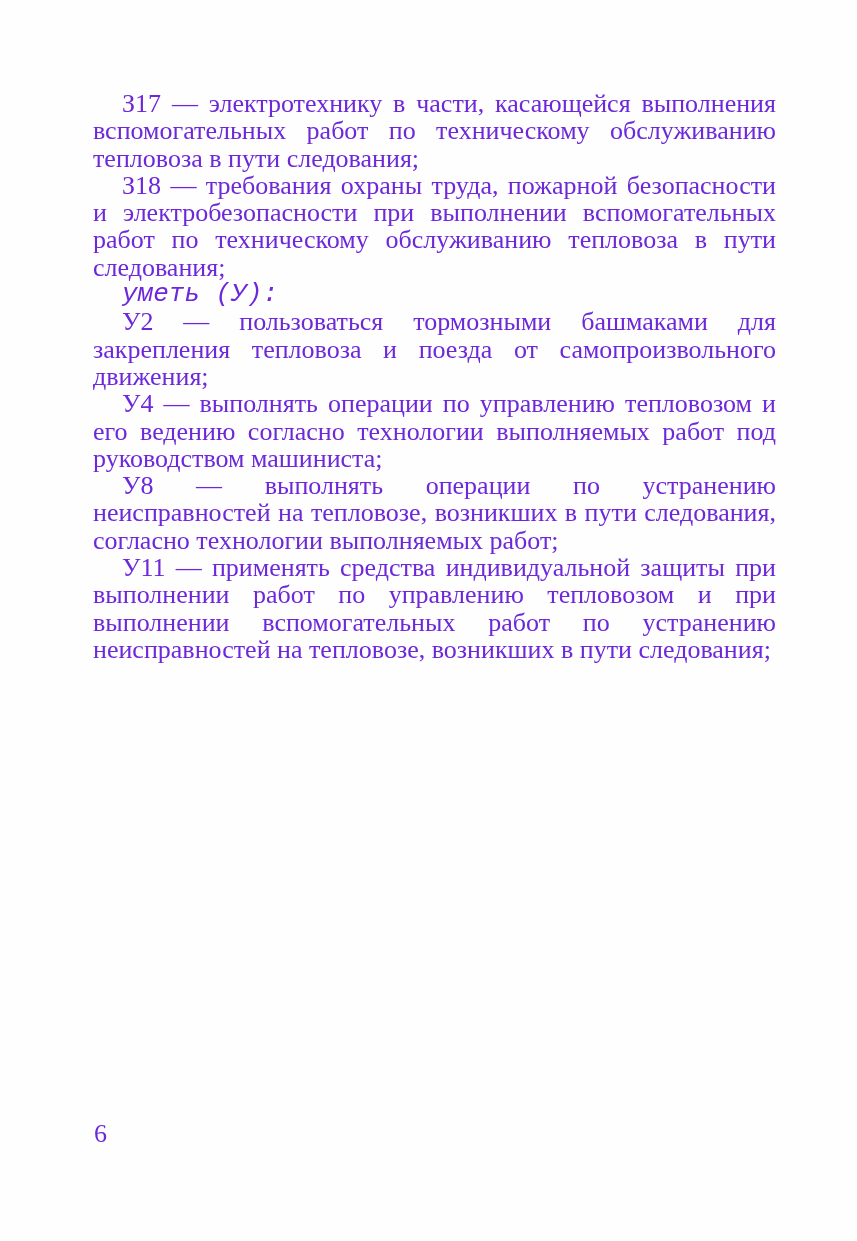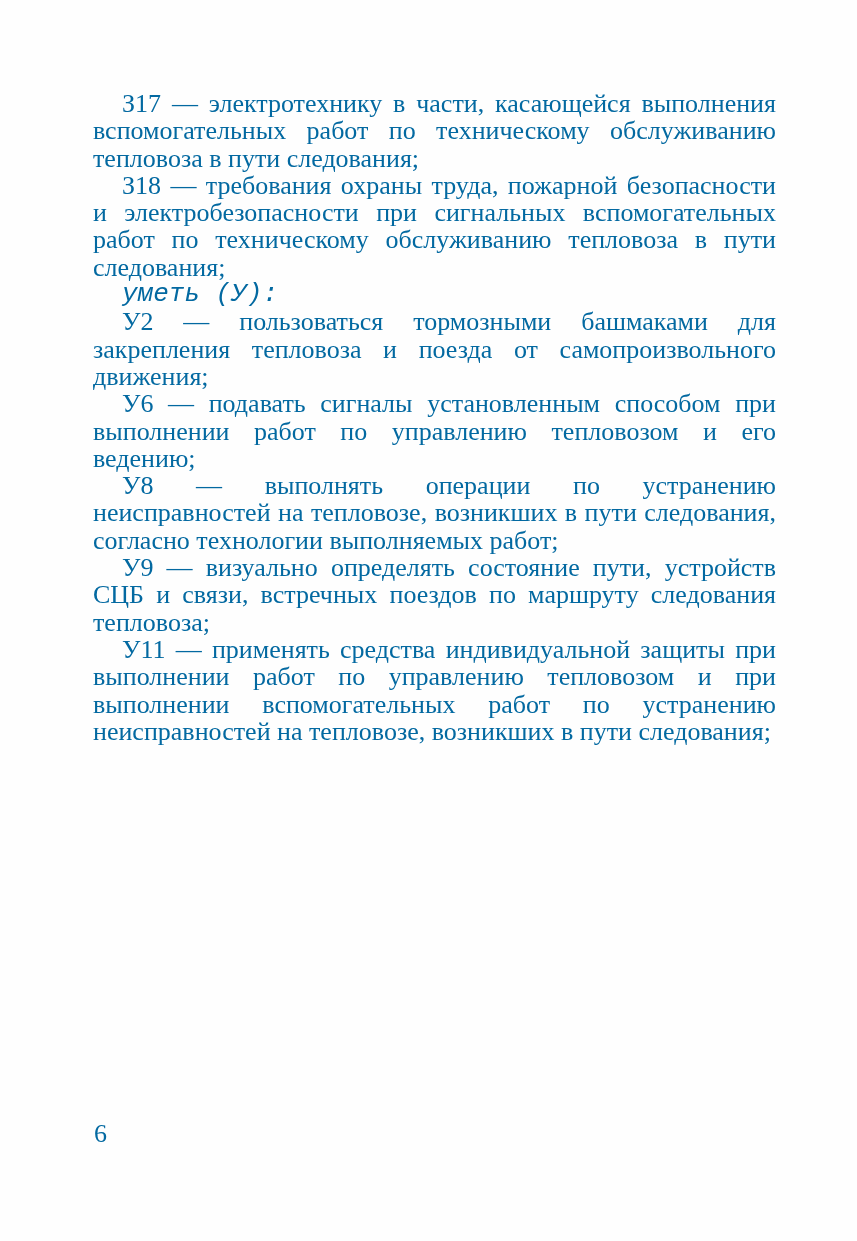--- a/index.html
+++ b/index.html
@@ -6,21 +6,21 @@
     margin: 0;
     padding: 0;
     background: #ffffff;
   }
   .page {
     position: relative;
     width: 857px;
     height: 1241px;
     background: #fefefe;
     font-family: "Liberation Serif", "DejaVu Serif", serif;
-    color: #0369a1;
+    color: #6d28d9;
     overflow: hidden;
   }
   .content {
     position: absolute;
     left: 93px;
     top: 90px;
     width: 683px;
     font-size: 26px;
     line-height: 27.3px;
     text-align: justify;
@@ -43,22 +43,21 @@
     font-size: 26px;
     line-height: 27px;
   }
 </style>
 </head>
 <body>
 
 <div class="page">
   <div class="content">
     <p>З17 — электротехнику в части, касающейся выполнения вспомогательных работ по техническому обслуживанию тепловоза в пути следования;</p>
-    <p>З18 — требования охраны труда, пожарной безопасности и электробезопасности при сигнальных вспомогательных работ по техническому обслуживанию тепловоза в пути следования;</p>
+    <p>З18 — требования охраны труда, пожарной безопасности и электробезопасности при выполнении вспомогательных работ по техническому обслуживанию тепловоза в пути следования;</p>
     <p class="italic">уметь (У):</p>
     <p>У2 — пользоваться тормозными башмаками для закрепления тепловоза и поезда от самопроизвольного движения;</p>
-    <p>У6 — подавать сигналы установленным способом при выполнении работ по управлению тепловозом и его ведению;</p>
+    <p>У4 — выполнять операции по управлению тепловозом и его ведению согласно технологии выполняемых работ под руководством машиниста;</p>
     <p>У8 — выполнять операции по устранению неисправностей на тепловозе, возникших в пути следования, согласно технологии выполняемых работ;</p>
-    <p>У9 — визуально определять состояние пути, устройств СЦБ и связи, встречных поездов по маршруту следования тепловоза;</p>
     <p>У11 — применять средства индивидуальной защиты при выполнении работ по управлению тепловозом и при выполнении вспомогательных работ по устранению неисправностей на тепловозе, возникших в пути следования;</p>
   </div>
   <div class="page-number">6</div>
 </div>
 
 </body></html>

